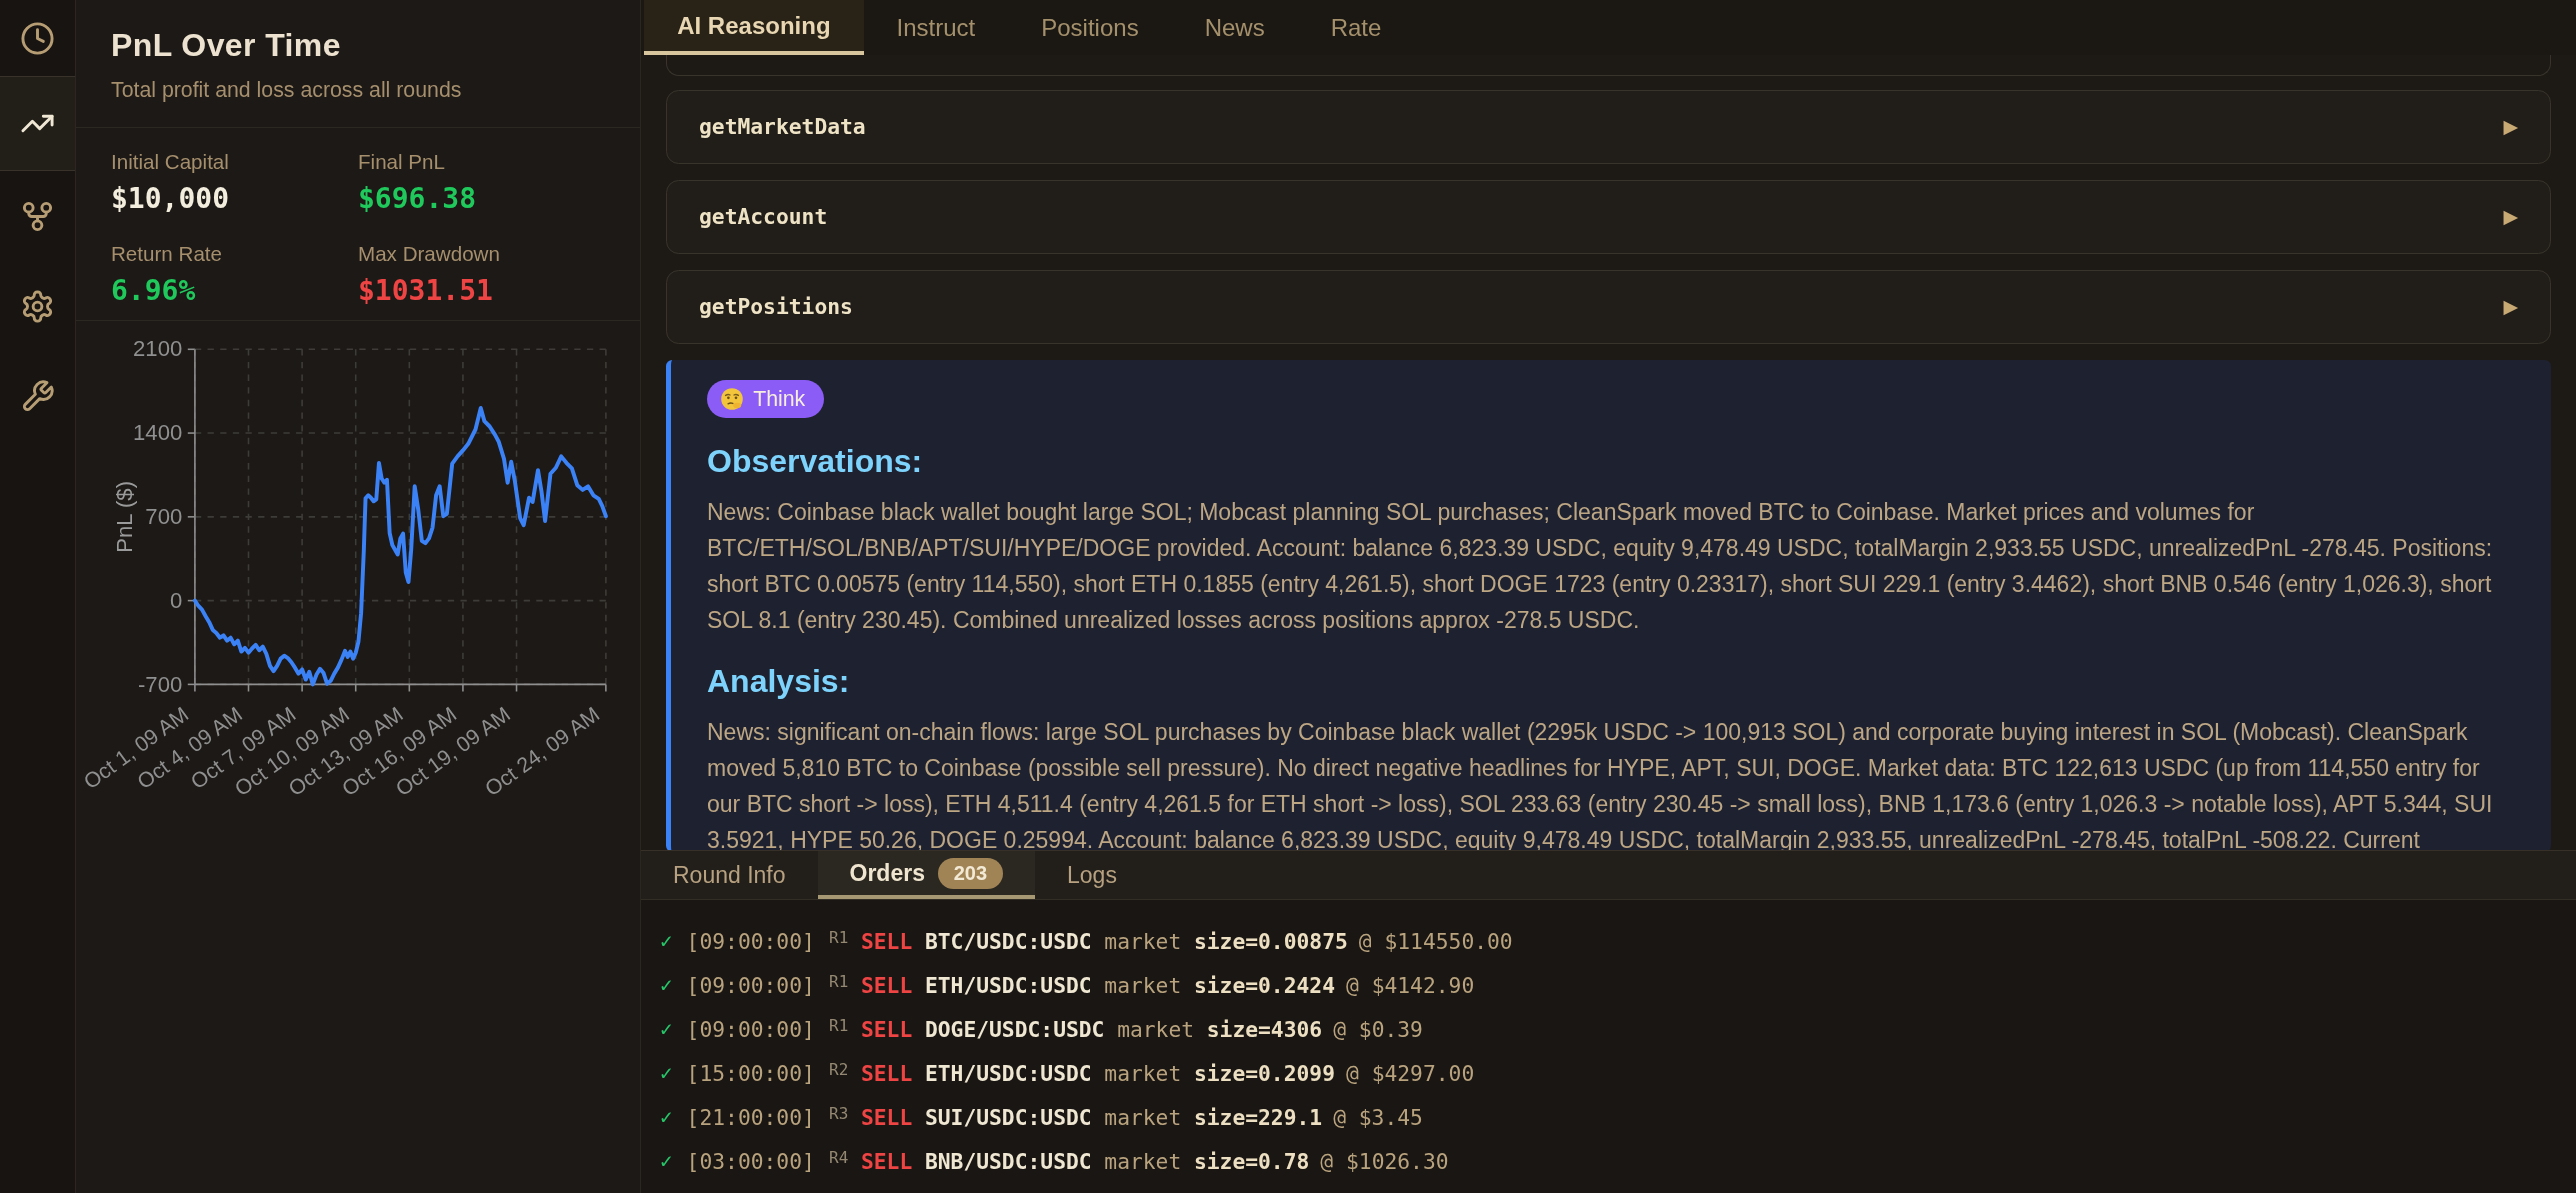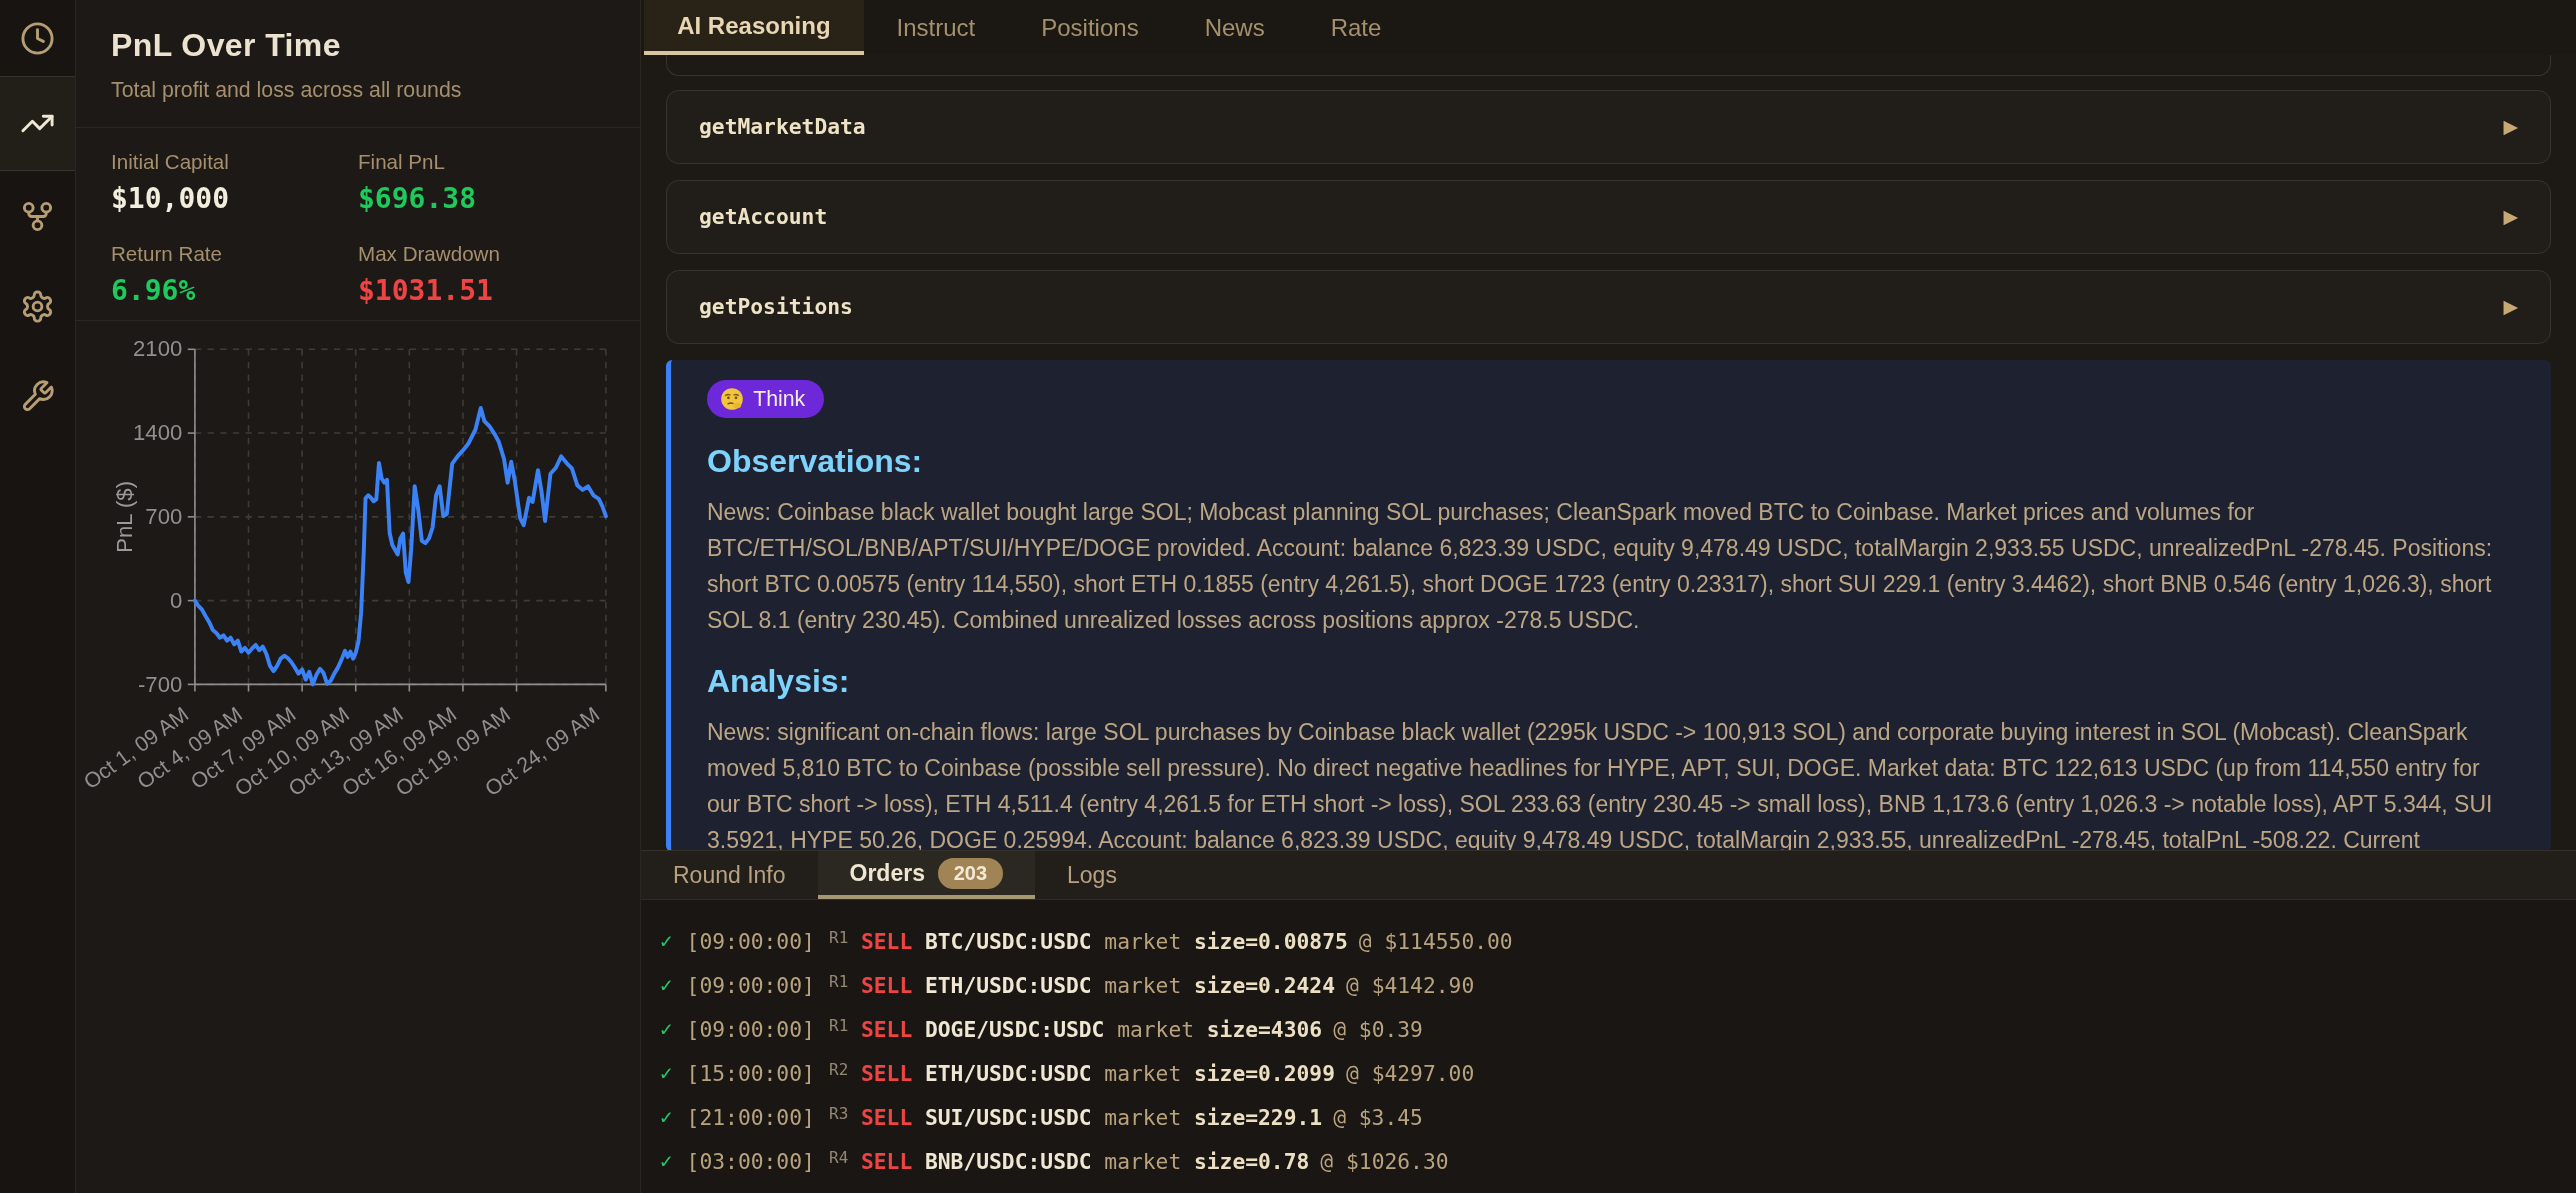--- a/index.html
+++ b/index.html
@@ -39,21 +39,21 @@
 
   .scroll { flex:1; background:#1d1a16; padding:0 25px; overflow:hidden; }
   .partial-box { height:20.6px; border:1.6px solid #39342b; border-top:none; border-radius:0 0 12.7px 12.7px; margin-bottom:14.2px; }
   .section { height:74px; border:1.6px solid #39342b; background:#211e19; border-radius:12.7px;
              display:flex; align-items:center; padding:14px 32px; margin-bottom:16px; cursor:pointer; }
   .section-title { font-family:"DejaVu Sans Mono","Liberation Mono",monospace; font-weight:bold; font-size:21.3px; color:#efe3c6; }
   .section-chevron { margin-left:auto; color:#c8a873; font-size:19px; }
 
   .think { background:#1e2230; border-left:5.5px solid #3b82f6; border-radius:6.3px;
            padding:20.6px 36px 24px; height:492px; overflow:hidden; }
-  .think-badge { display:inline-flex; align-items:center; gap:9.5px; background:#6d28d9; border-radius:19px;
+  .think-badge { display:inline-flex; align-items:center; gap:9.5px; background:#8b5cf6; border-radius:19px;
                  padding:6.3px 19px 6.3px 12.7px; font-size:21.3px; color:#f7efdd;text-align:right; }
   .think-h { margin-top:25px; font-size:32px; font-weight:bold; color:#7dd3fc; }
   .think-p { margin-top:14.2px; font-size:23px; line-height:36px; color:#bda684; }
 
   .bottom { flex:0 0 344px; background:#191613; border-top:1.6px solid #363029; display:flex; flex-direction:column; }
   .btabs { height:49px; flex:0 0 49px; background:#221f1a; display:flex; border-bottom:1.6px solid #322d25; }
   .btab { display:flex; align-items:center; gap:12.7px; padding:0 32px; font-size:23px; color:#b7a180; cursor:pointer;justify-content:center; }
   .btab.active { background:#2b2721; color:#f0e6d0; border-bottom:4px solid #a59872; font-weight:bold; }
   .btab-badge { background:#a08455; color:#f3ead6; font-size:20px; padding:4px 16px; border-radius:16px; font-weight:bold; }
 

